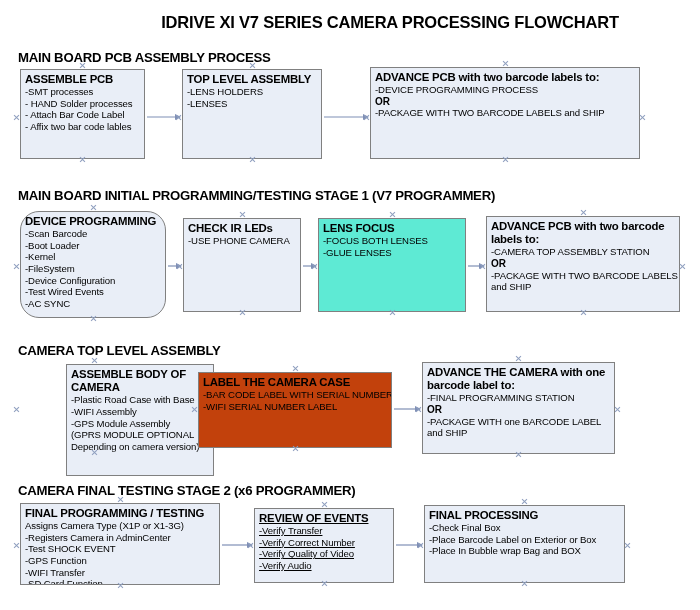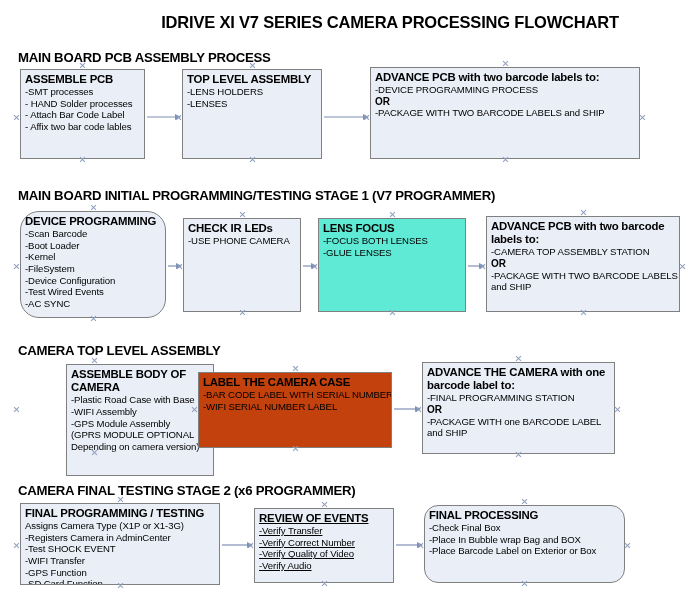--- a/index.html
+++ b/index.html
@@ -181,36 +181,36 @@
         <span class="bline bold">OR</span>
         <span class="bline">-PACKAGE WITH one BARCODE LABEL</span>
         <span class="bline">and SHIP</span>
       </div>
       <div class="section-heading" style="left: 18px; top: 483px;">CAMERA FINAL TESTING STAGE 2 (x6 PROGRAMMER)</div>
       <div class="box" style="left: 20px; top: 503px; width: 200px; height: 82px; background: rgb(233, 238, 247); border-color: rgb(128, 128, 128);">
         <span class="btitle">FINAL PROGRAMMING / TESTING</span>
         <span class="bline">Assigns Camera Type (X1P or X1-3G)</span>
         <span class="bline">-Registers Camera in AdminCenter</span>
         <span class="bline">-Test SHOCK EVENT</span>
+        <span class="bline">-GPS Function</span>
         <span class="bline">-WIFI Transfer</span>
-        <span class="bline">-GPS Function</span>
         <span class="bline">-SD Card Function</span>
       </div>
       <div class="box" style="left: 254px; top: 508px; width: 140px; height: 75px; background: rgb(233, 238, 247); border-color: rgb(128, 128, 128); text-decoration: underline;">
         <span class="btitle">REVIEW OF EVENTS</span>
         <span class="bline">-Verify Transfer</span>
         <span class="bline">-Verify Correct Number</span>
         <span class="bline">-Verify Quality of Video</span>
         <span class="bline">-Verify Audio</span>
       </div>
-      <div class="box" style="left: 424px; top: 505px; width: 201px; height: 78px; background: rgb(233, 238, 247); border-color: rgb(128, 128, 128); border-radius: 14px;">
+      <div class="box" style="left: 424px; top: 505px; width: 201px; height: 78px; background: rgb(233, 238, 247); border-color: rgb(128, 128, 128);">
         <span class="btitle">FINAL PROCESSING</span>
         <span class="bline"> -Check Final Box</span>
+        <span class="bline">-Place Barcode Label on Exterior or Box</span>
         <span class="bline">-Place In Bubble wrap Bag and BOX</span>
-        <span class="bline">-Place Barcode Label on Exterior or Box</span>
       </div>
     </div>
   <div id="handles-root">
       <div class="handle" style="left: 13px; top: 114px;"></div>
       <div class="handle" style="left: 79px; top: 62px;"></div>
       <div class="handle" style="left: 79px; top: 156px;"></div>
       <div class="handle" style="left: 175px; top: 114px;"></div>
       <div class="handle" style="left: 249px; top: 62px;"></div>
       <div class="handle" style="left: 249px; top: 156px;"></div>
       <div class="handle" style="left: 363px; top: 114px;"></div>

